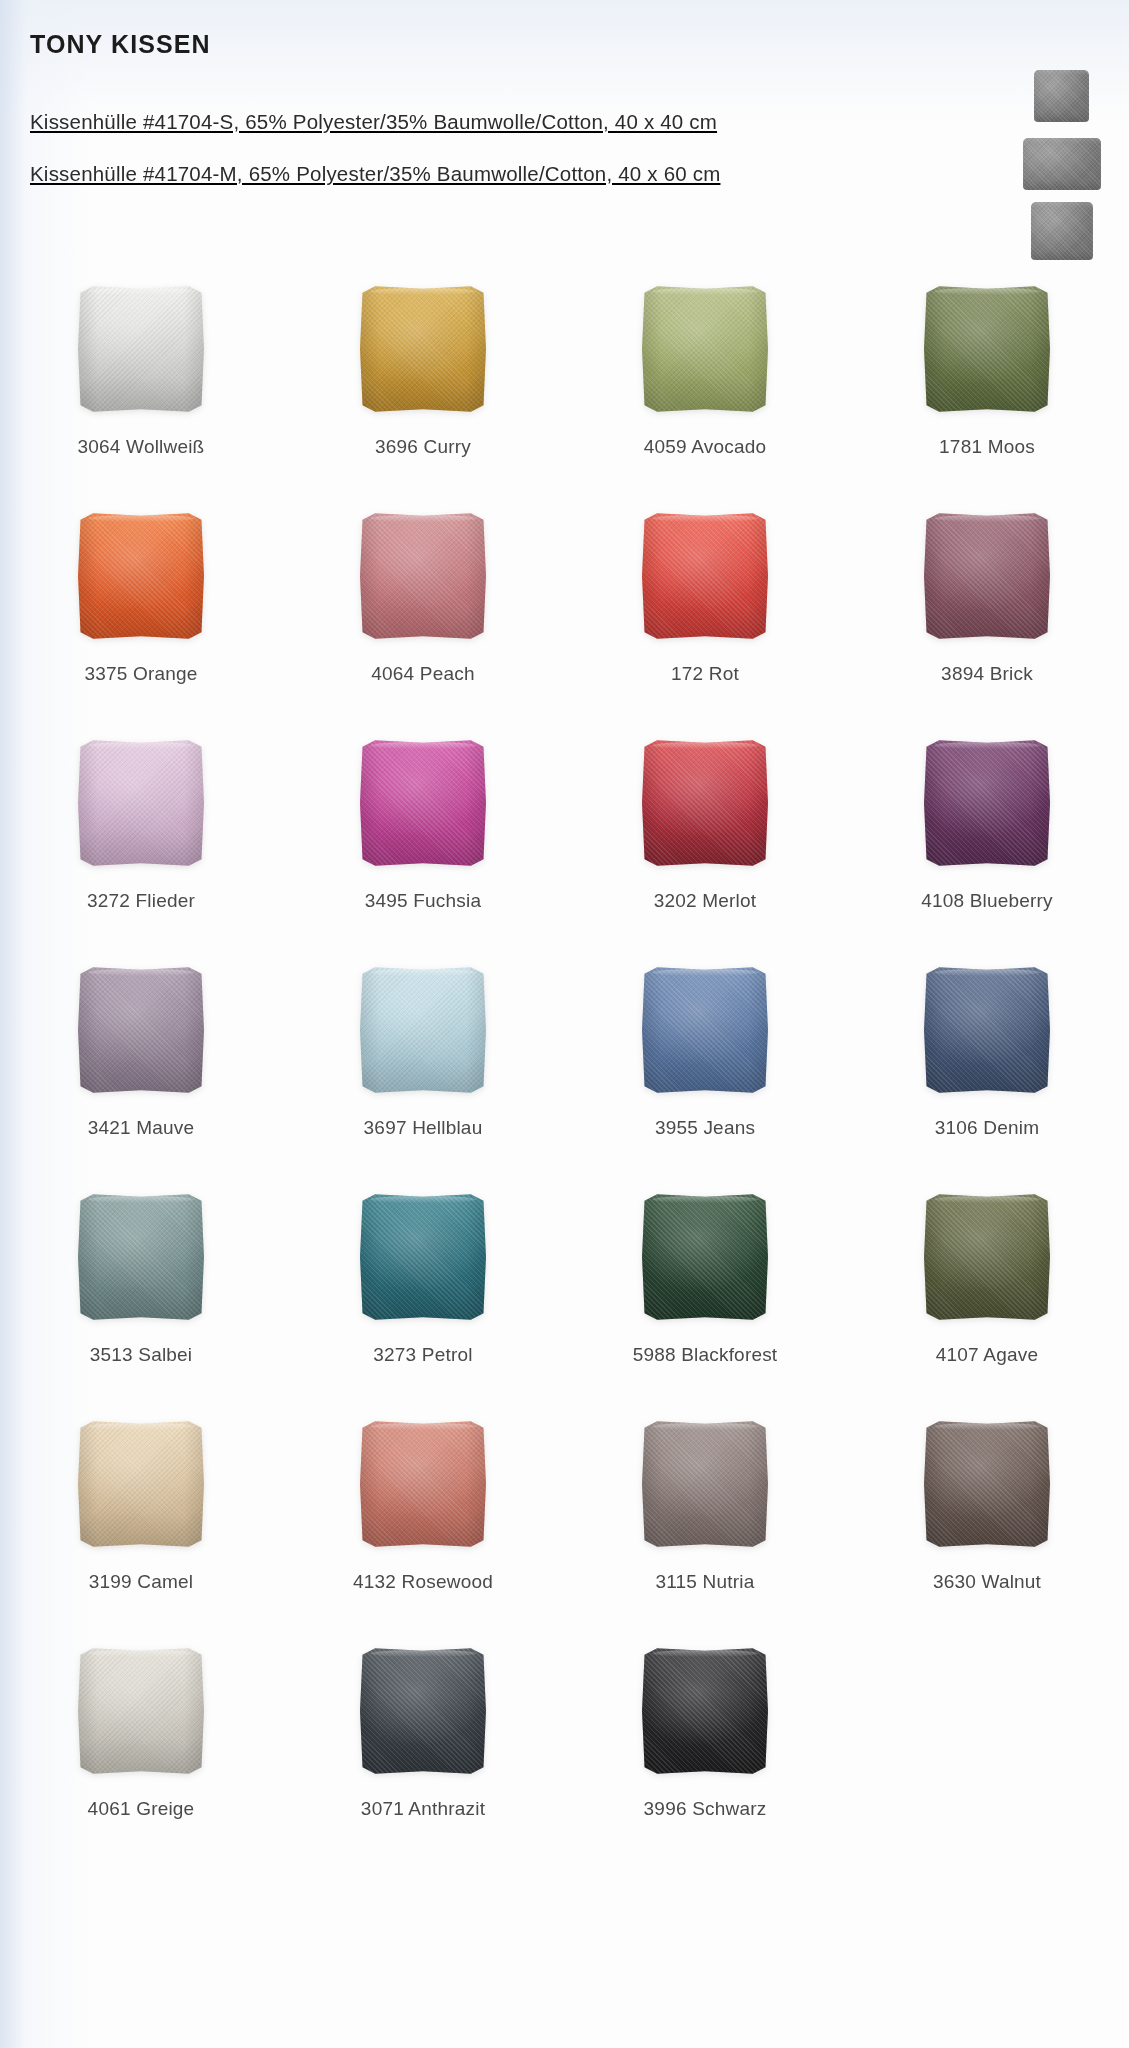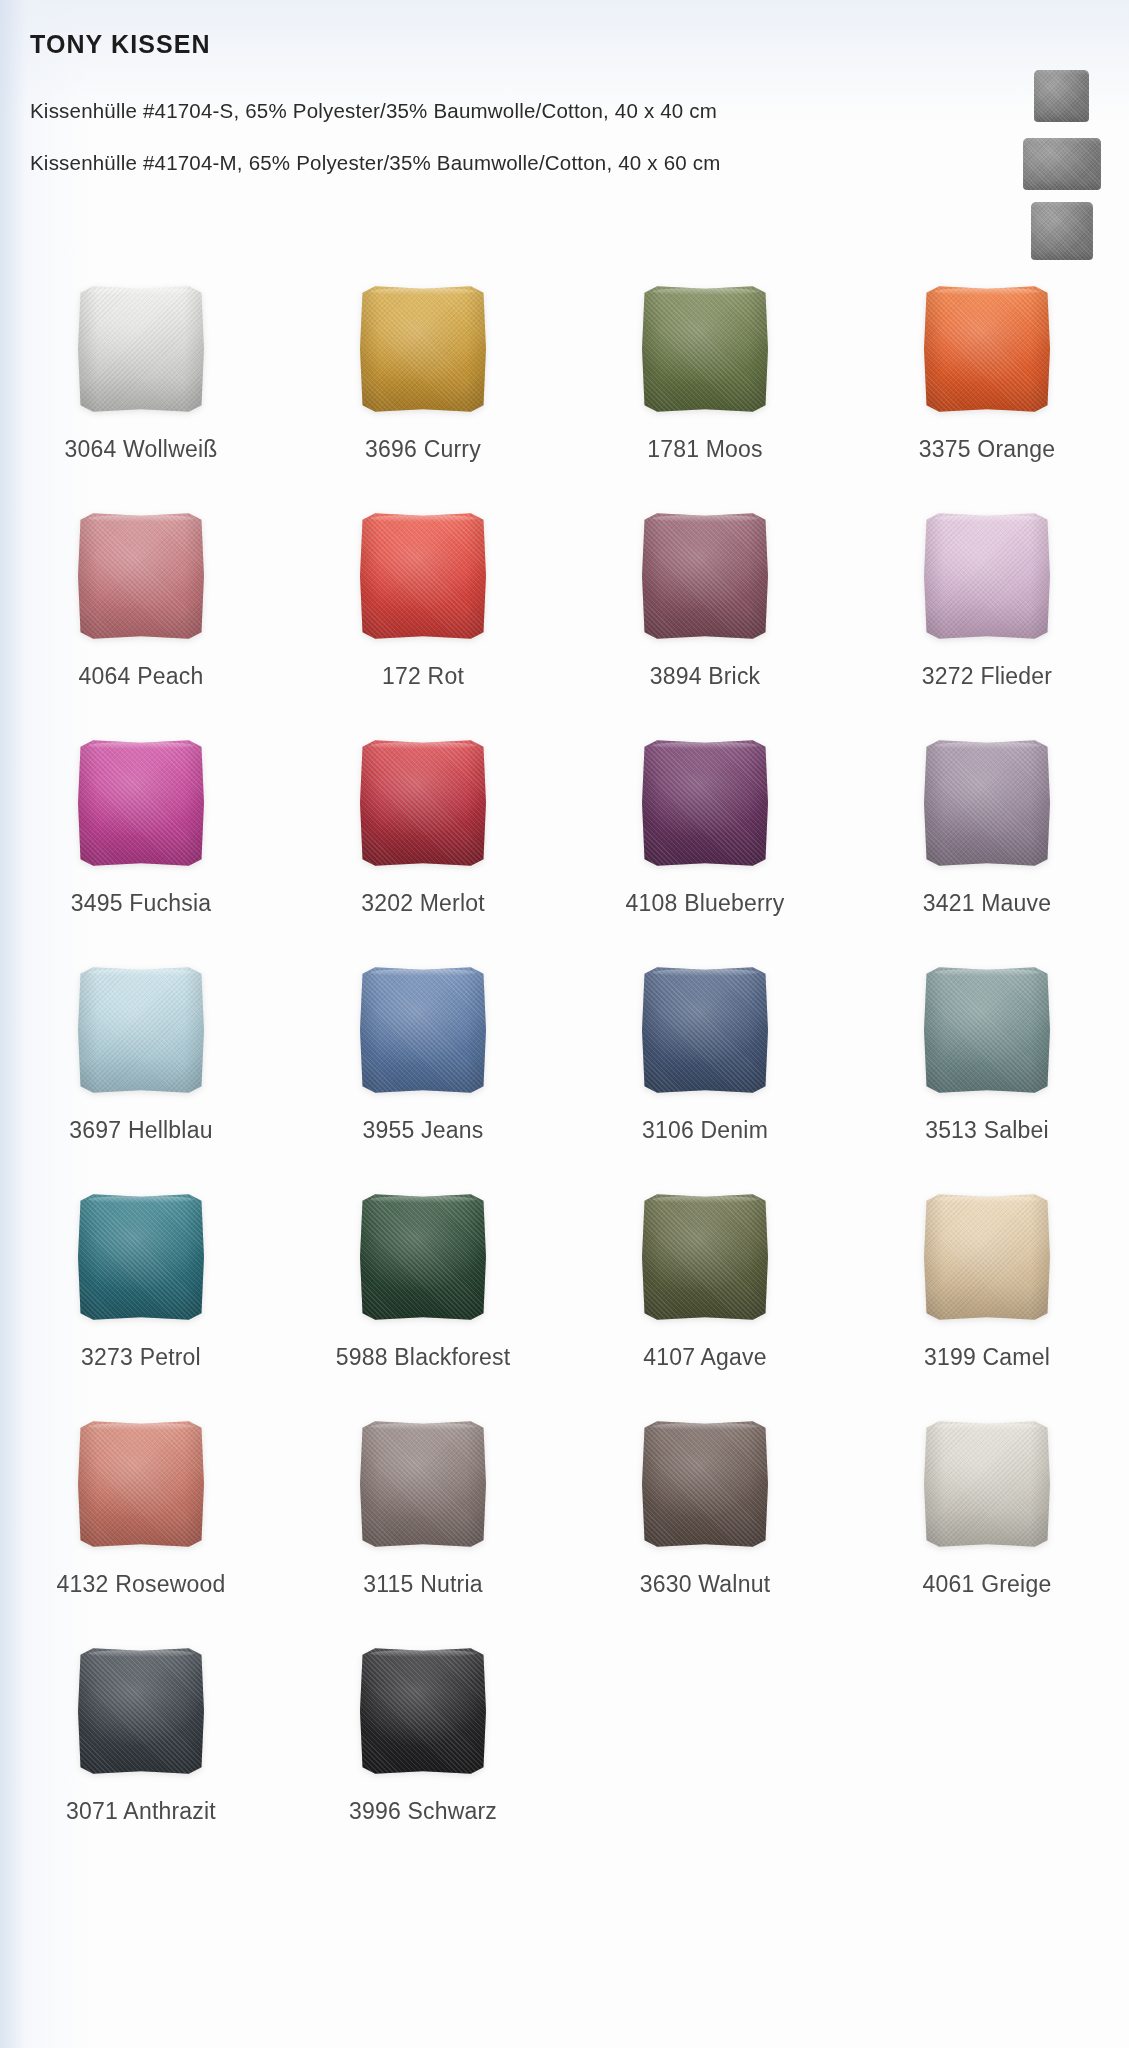--- a/index.html
+++ b/index.html
@@ -40,22 +40,23 @@
     font-size: 25px;
     font-weight: bold;
     letter-spacing: 1.1px;
     color: #1c1c1c;
     font-family: "Liberation Sans", sans-serif;
   }
 
   .spec-list {
     position: absolute;
     left: 30px;
-    top: 85px;
+    top: 96px;
     width: 980px;
+    text-decoration: underline;
   }
 
   .spec-row {
     height: 52px;
     display: flex;
     align-items: center;
   }
 
   .spec-text {
     font-size: 20.5px;
@@ -182,21 +183,21 @@
     right: 8%;
     top: 3px;
     height: 7px;
     border-radius: 50%;
     background: linear-gradient(to bottom, rgba(255,255,255,0.42), rgba(255,255,255,0));
     opacity: 0.8;
   }
 
   .swatch-label {
     margin-top: 12px;
-    font-size: 23px;
+    font-size: 19px;
     color: #4a4a4a;
     letter-spacing: 0.2px;
     text-align: center;
     white-space: nowrap;
     font-family: "Liberation Sans", sans-serif;
   }
 </style>
 </head>
 <body>
 
@@ -245,20 +246,33 @@
               <div class="pillow-seam"></div>
             </div>
           </div>
         </div>
         <div class="swatch-label">3696 Curry</div>
       </div>
       <div class="cell">
         <div class="pillow-wrap">
           <div class="pillow">
             <div class="pillow-body">
+              <div class="pillow-fill" style="background: linear-gradient(rgb(178, 188, 128) 0%, rgb(166, 178, 113) 48%, rgb(147, 160, 95) 100%);"></div>
+              <div class="pillow-weave"></div>
+              <div class="pillow-shade"></div>
+              <div class="pillow-seam"></div>
+            </div>
+          </div>
+        </div>
+        <div class="swatch-label">4059 Avocado</div>
+      </div>
+      <div class="cell">
+        <div class="pillow-wrap">
+          <div class="pillow">
+            <div class="pillow-body">
               <div class="pillow-fill" style="background: linear-gradient(rgb(123, 136, 87) 0%, rgb(108, 122, 74) 48%, rgb(91, 106, 60) 100%);"></div>
               <div class="pillow-weave"></div>
               <div class="pillow-shade"></div>
               <div class="pillow-seam"></div>
             </div>
           </div>
         </div>
         <div class="swatch-label">1781 Moos</div>
       </div>
       <div class="cell">

